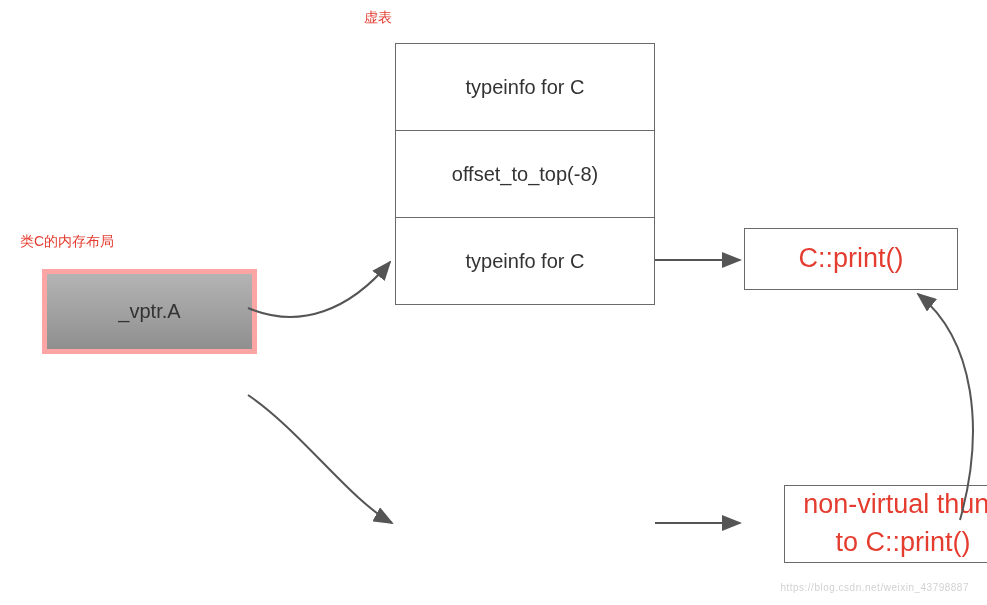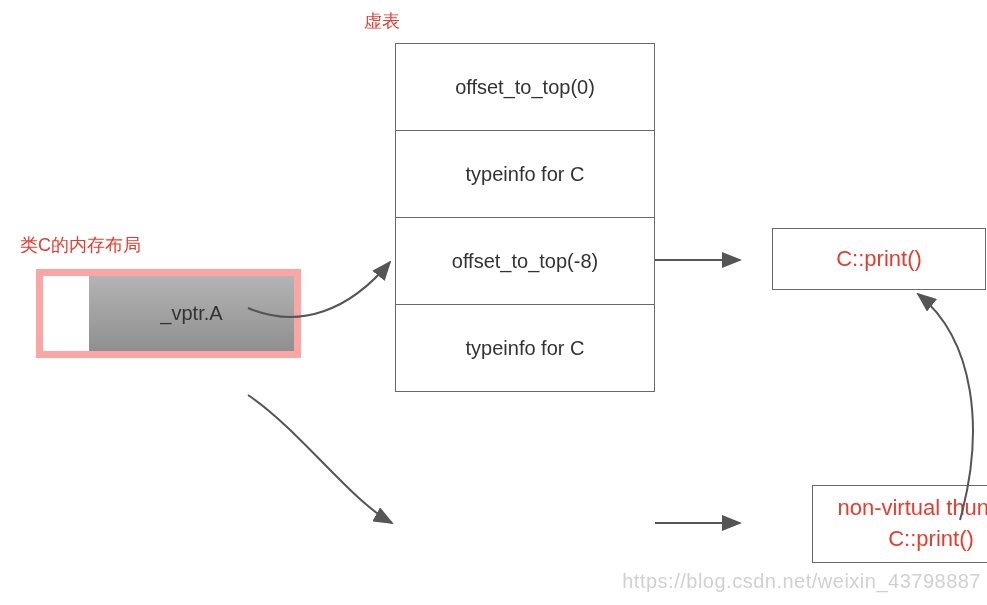--- a/index.html
+++ b/index.html
@@ -7,31 +7,30 @@
     padding: 0;
     width: 987px;
     height: 605px;
     font-family: "Segoe UI", "Microsoft YaHei", Arial, sans-serif;
     background: #ffffff;
     position: relative;
     overflow: hidden;
   }
   .label {
     position: absolute;
-    font-size: 18px;
+    font-size: 14px;
     color: #e43d30;
     white-space: nowrap;
   }
   .mem-box {
     position: absolute;
-    left: 36px;
+    left: 42px;
     top: 269px;
     width: 205px;
-    border: 7px solid #fca5a5;
-    padding-left: 46px;
+    border: 5px solid #fca5a5;
   }
   .mem-cell {
     height: 75px;
     line-height: 75px;
     text-align: center;
     font-size: 20px;
     color: #333;
     background: linear-gradient(to bottom, #b4b4b4 0%, #8f8f8f 100%);
     border-bottom: 1px solid #6a6a6a;
   }
@@ -52,58 +51,56 @@
     background: #ffffff;
     border-bottom: 1px solid #6a6a6a;
   }
   .vt-cell:last-child { border-bottom: none; }
   .right-box {
     position: absolute;
     border: 1px solid #6a6a6a;
     background: #ffffff;
     text-align: center;
     color: #e43d30;
-    font-size: 22px;
+    font-size: 27px;
     display: flex;
     align-items: center;
     justify-content: center;
     line-height: 1.4;
     padding: 0 10px;
     box-sizing: border-box;
-    margin-left: 28px;
   }
   svg.arrows {
     position: absolute;
     left: 0; top: 0;
     width: 987px; height: 605px;
     pointer-events: none;
   }
   .watermark {
     position: absolute;
-    right: 6px;
+    right: 18px;
     bottom: 12px;
-    font-size: 20px;
+    font-size: 10px;
     color: rgba(120,120,120,0.35);
     letter-spacing: 0.5px;
     white-space: nowrap;
   }
 </style>
 </head>
 <body>
 
 <div class="label" style="left:20px; top:233px;">类C的内存布局</div>
 
 <div class="label" style="left:364px; top:9px;">虚表</div>
 
 <div class="mem-box">
   <div class="mem-cell">_vptr.A</div>
 </div>
 
 <div class="vtable">
-  <div class="vt-cell">offset_to_top(0)</div>
   <div class="vt-cell">typeinfo for C</div>
   <div class="vt-cell">offset_to_top(-8)</div>
   <div class="vt-cell">typeinfo for C</div>
 </div>
 
 <div class="right-box" style="left:744px; top:228px; width:214px; height:62px;">C::print()</div>
 
 <div class="right-box" style="left:784px; top:485px; width:238px; height:78px;">non-virtual thunk to C::print()</div>
 
 <svg class="arrows">

